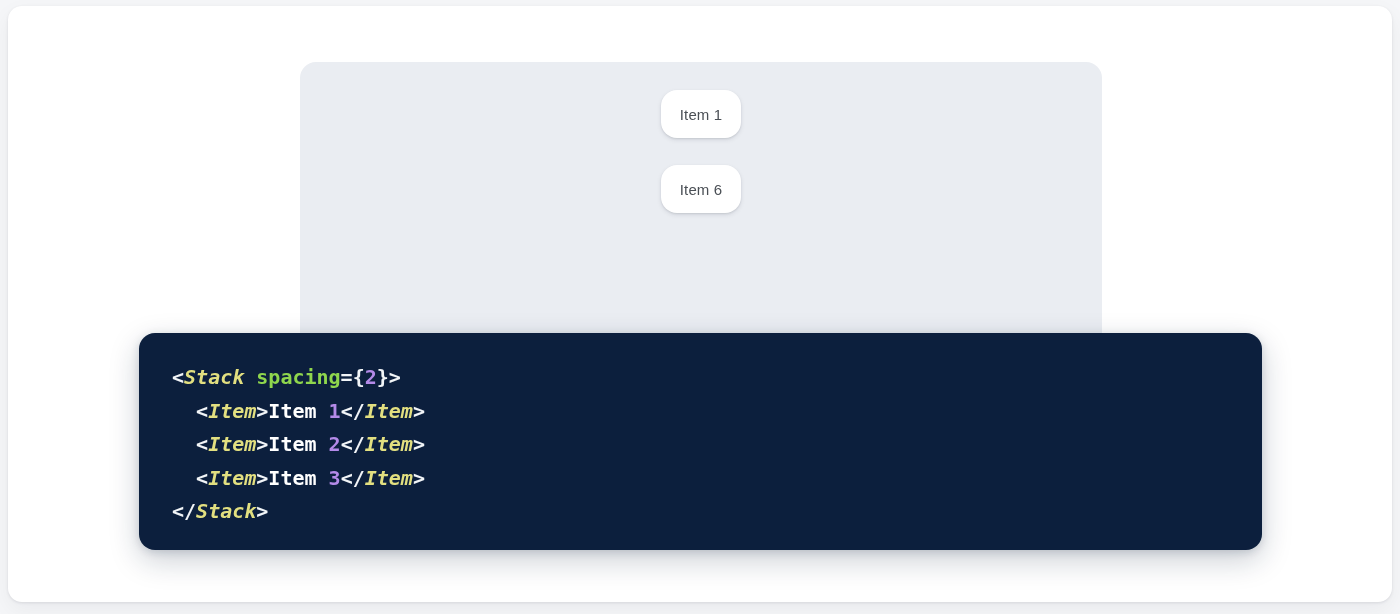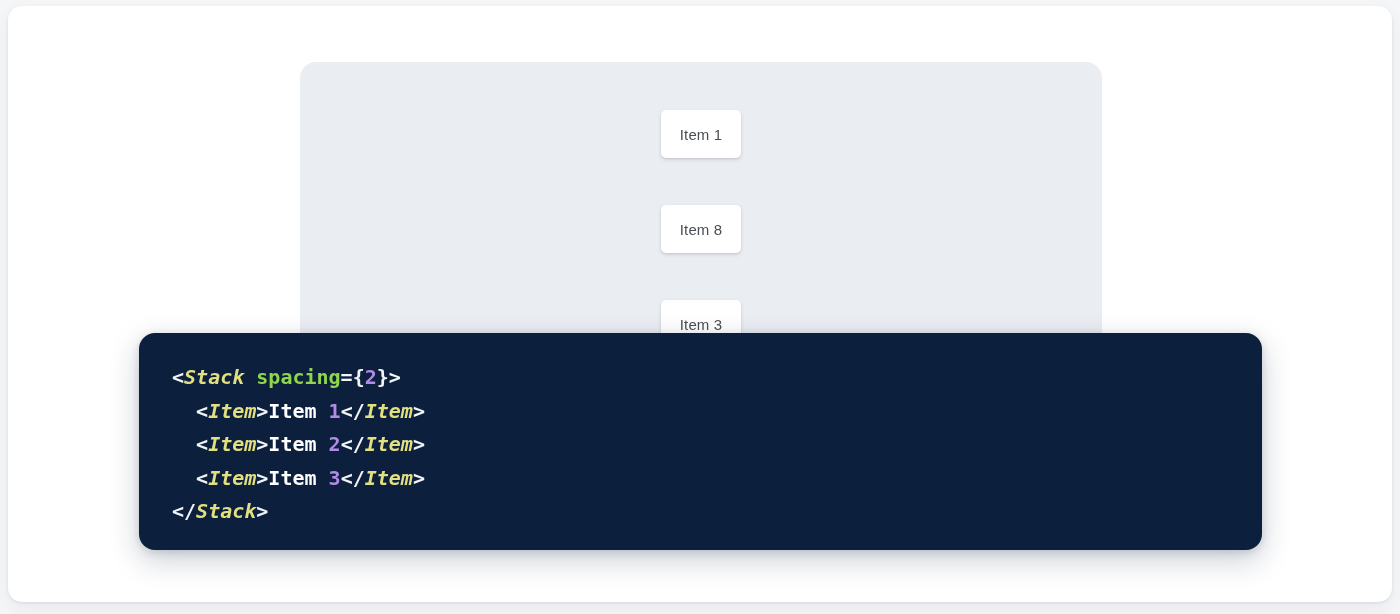--- a/index.html
+++ b/index.html
@@ -47,31 +47,30 @@
     display: flex;
     flex-direction: column;
     align-items: center;
     gap: 27px;
   }
 
   .stack-item {
     width: 80px;
     height: 48px;
     background: #ffffff;
-    border-radius: 5px;
+    border-radius: 16px;
     box-shadow: 0 1px 2px rgba(15, 23, 42, 0.10),
                 0 2px 5px rgba(15, 23, 42, 0.09);
     display: flex;
     align-items: center;
     justify-content: center;
     font-size: 15px;
     color: #4a4f55;
     letter-spacing: 0.1px;
     box-sizing: border-box;
-    margin-top: 20px;
   }
 
   
   #code-panel {
     position: absolute;
     left: 131px;
     top: 327px;
     width: 1123px;
     height: 217px;
     background: #0c1f3d;
@@ -106,24 +105,21 @@
 <body style="background: rgb(245, 246, 248);">
 
 <div id="page-card" style="background: rgb(255, 255, 255);">
 
   <div id="preview-panel" style="background: rgb(234, 237, 242);">
     <div id="stack-demo">
       <div class="stack-item">
         <span>Item 1</span>
       </div>
       <div class="stack-item">
-        <span>Item 8</span>
-      </div>
-      <div class="stack-item">
-        <span>Item 3</span>
+        <span>Item 6</span>
       </div>
     </div>
   </div>
 
   <div id="code-panel" style="background: rgb(12, 31, 61);">
     <code id="code-block"><span class="code-line"><span class="tok-punct" style="color: rgb(242, 245, 248);">&lt;</span><span class="tok-tag" style="color: rgb(226, 223, 128);">Stack</span><span class="tok-punct" style="color: rgb(242, 245, 248);"> </span><span class="tok-attr" style="color: rgb(143, 214, 77);">spacing</span><span class="tok-punct" style="color: rgb(242, 245, 248);">=</span><span class="tok-punct" style="color: rgb(242, 245, 248);">{</span><span class="tok-num" style="color: rgb(180, 138, 232);">2</span><span class="tok-punct" style="color: rgb(242, 245, 248);">}</span><span class="tok-punct" style="color: rgb(242, 245, 248);">&gt;</span></span><span class="code-line"><span>  </span><span class="tok-punct" style="color: rgb(242, 245, 248);">&lt;</span><span class="tok-tag" style="color: rgb(226, 223, 128);">Item</span><span class="tok-punct" style="color: rgb(242, 245, 248);">&gt;</span><span class="tok-text" style="color: rgb(255, 255, 255);">Item </span><span class="tok-num" style="color: rgb(180, 138, 232);">1</span><span class="tok-punct" style="color: rgb(242, 245, 248);">&lt;/</span><span class="tok-tag" style="color: rgb(226, 223, 128);">Item</span><span class="tok-punct" style="color: rgb(242, 245, 248);">&gt;</span></span><span class="code-line"><span>  </span><span class="tok-punct" style="color: rgb(242, 245, 248);">&lt;</span><span class="tok-tag" style="color: rgb(226, 223, 128);">Item</span><span class="tok-punct" style="color: rgb(242, 245, 248);">&gt;</span><span class="tok-text" style="color: rgb(255, 255, 255);">Item </span><span class="tok-num" style="color: rgb(180, 138, 232);">2</span><span class="tok-punct" style="color: rgb(242, 245, 248);">&lt;/</span><span class="tok-tag" style="color: rgb(226, 223, 128);">Item</span><span class="tok-punct" style="color: rgb(242, 245, 248);">&gt;</span></span><span class="code-line"><span>  </span><span class="tok-punct" style="color: rgb(242, 245, 248);">&lt;</span><span class="tok-tag" style="color: rgb(226, 223, 128);">Item</span><span class="tok-punct" style="color: rgb(242, 245, 248);">&gt;</span><span class="tok-text" style="color: rgb(255, 255, 255);">Item </span><span class="tok-num" style="color: rgb(180, 138, 232);">3</span><span class="tok-punct" style="color: rgb(242, 245, 248);">&lt;/</span><span class="tok-tag" style="color: rgb(226, 223, 128);">Item</span><span class="tok-punct" style="color: rgb(242, 245, 248);">&gt;</span></span><span class="code-line"><span class="tok-punct" style="color: rgb(242, 245, 248);">&lt;/</span><span class="tok-tag" style="color: rgb(226, 223, 128);">Stack</span><span class="tok-punct" style="color: rgb(242, 245, 248);">&gt;</span></span></code>
   </div>
 
 </div>
 

